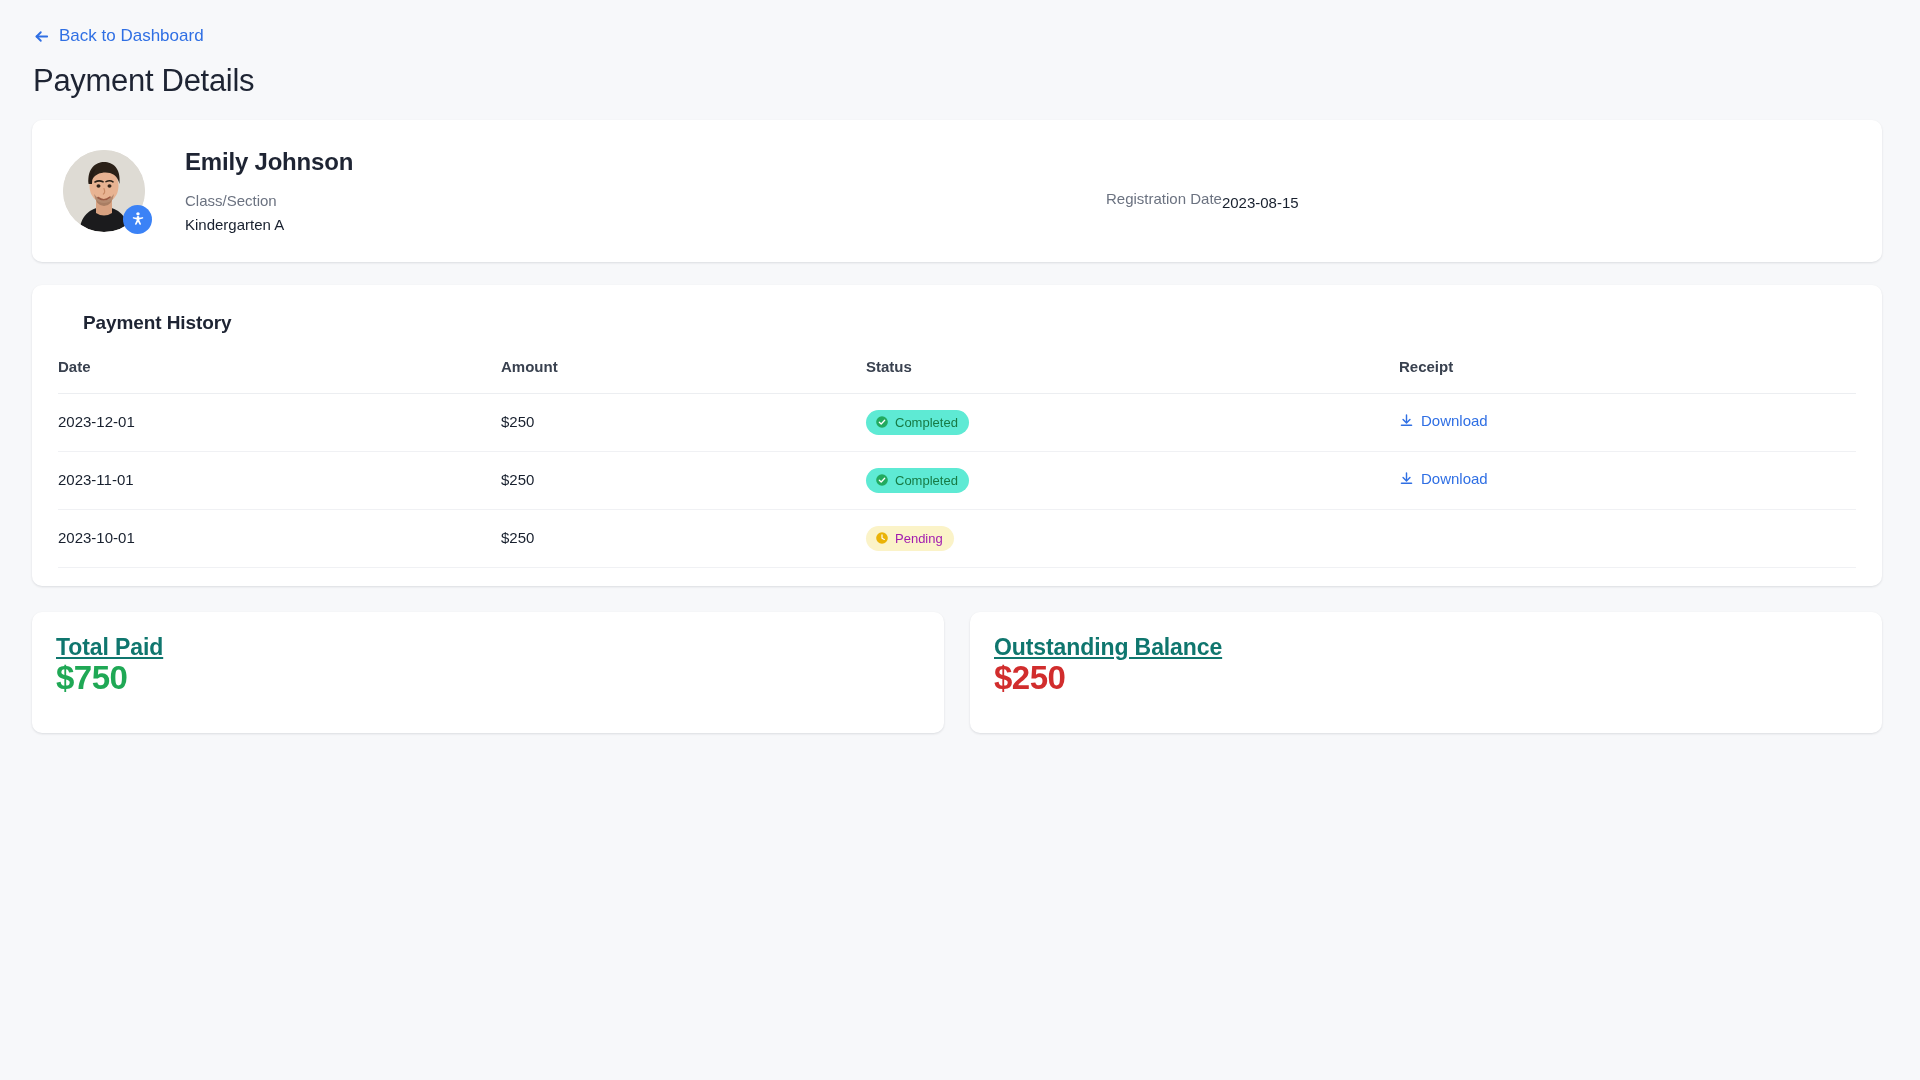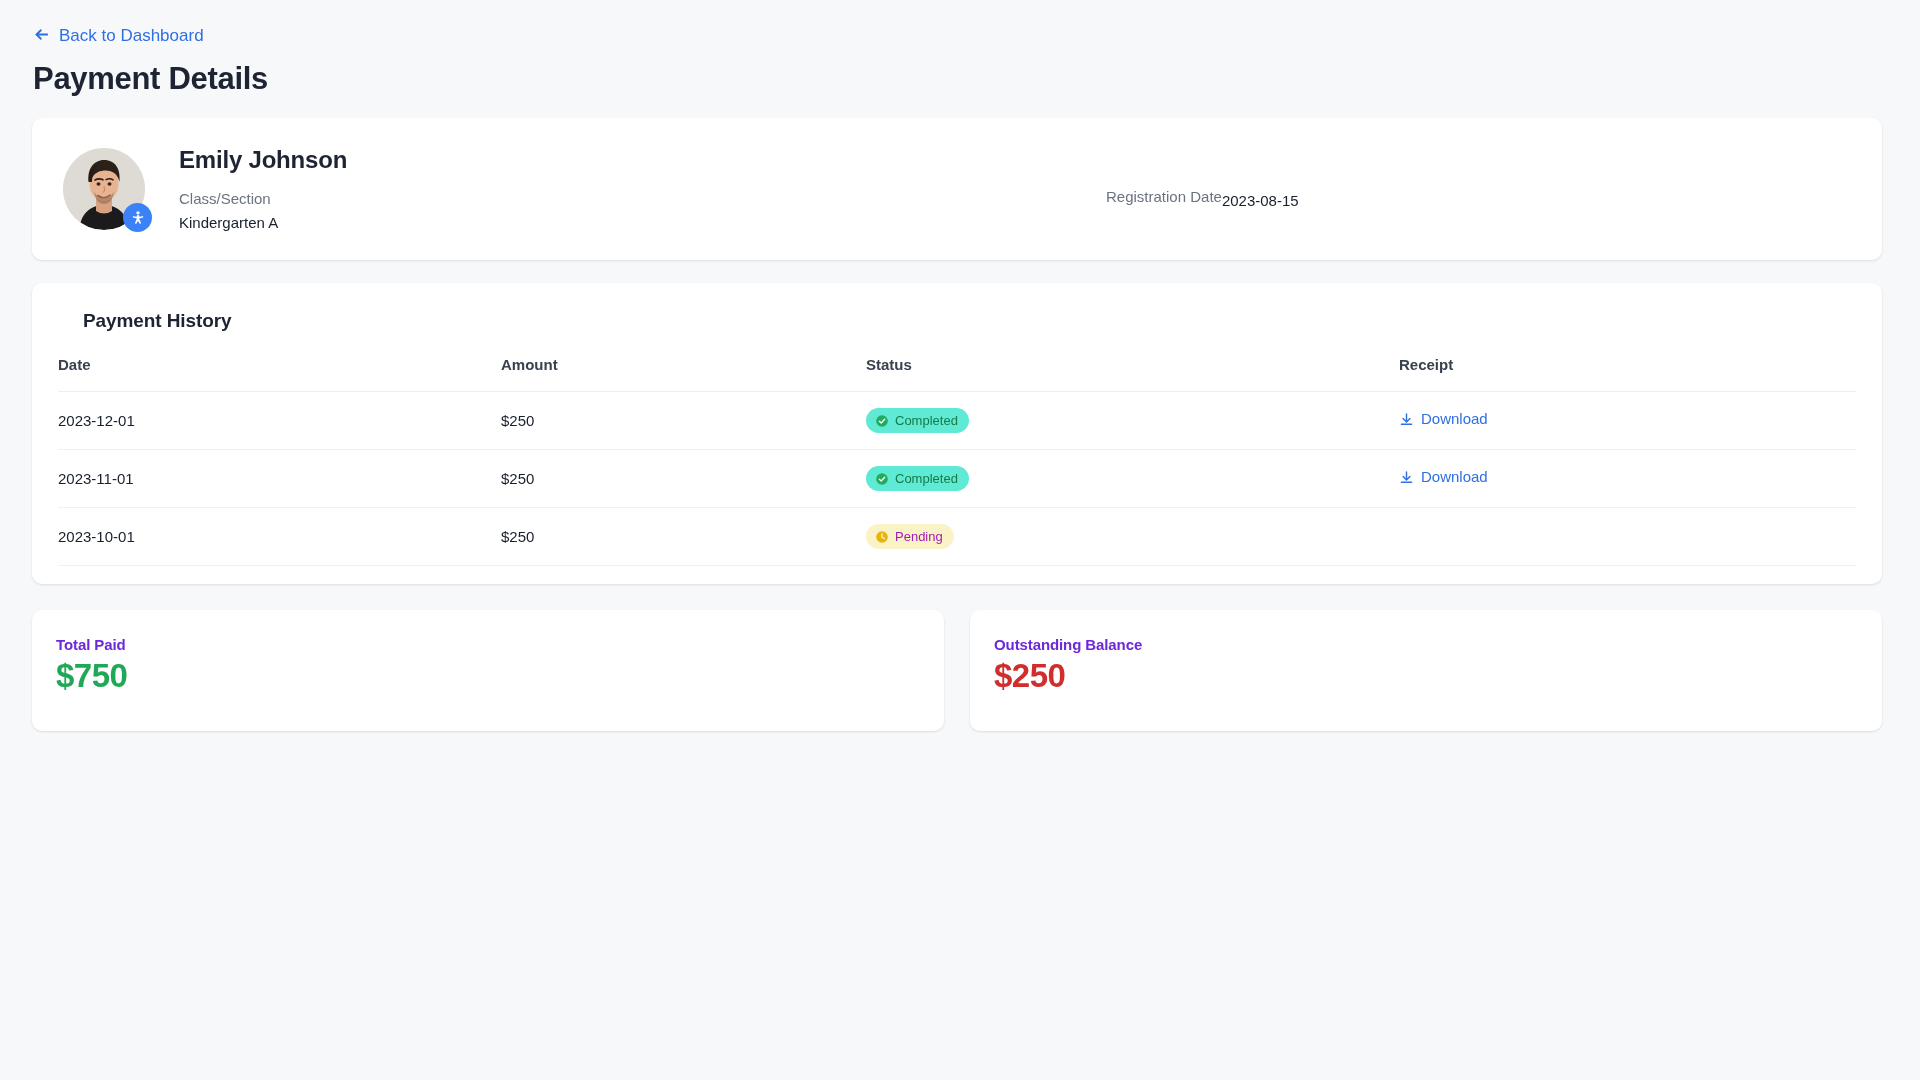--- a/index.html
+++ b/index.html
@@ -15,46 +15,48 @@
   .page {
     width: 1920px;
     height: 1080px;
     position: relative;
     padding: 26px 38px 0 32px;
   }
 
   
   .back-link {
     display: inline-flex;
+    align-items: center;
     gap: 9px;
     color: #2f6fe4;
     font-size: 17px;
     line-height: 20px;
     text-decoration: none;
     cursor: pointer;
     padding-left: 1px;
   }
   .back-arrow { display: block; width: 17px; height: 17px; }
 
   
   .page-title {
     margin-top: 13px;
     margin-left: 1px;
     font-size: 31px;
     line-height: 38px;
-    font-weight: bold;
+    font-weight: normal;
     color: #1e2433;
     letter-spacing: -0.3px;
   }
 
   
   .card {
     background: #ffffff;
     border-radius: 10px;
     box-shadow: 0 1px 3px rgba(17, 24, 39, 0.07), 0 1px 2px rgba(17, 24, 39, 0.05);
+    gap: 6px;
   }
 
   
   .profile-card {
     margin-top: 20px;
     height: 142px;
     display: flex;
     align-items: center;
     padding: 0 28px;
     position: relative;
@@ -206,25 +208,26 @@
     margin-top: 26px;
     display: flex;
     gap: 26px;
   }
   .summary-card {
     flex: 1 1 0;
     height: 121px;
     padding: 24px 0 0 24px;
   }
   .summary-label {
-    font-size: 15px;
+    font-size: 23px;
     line-height: 22px;
     font-weight: bold;
-    color: #6d28d9;
+    color: #0f766e;
     letter-spacing: -0.1px;
+    text-decoration: underline;
   }
   .summary-value {
     margin-top: 0;
     font-size: 33px;
     line-height: 40px;
     font-weight: bold;
     letter-spacing: -0.5px;
   }
   .value-green { color: #1fa855; }
   .value-red   { color: #d12d2d; }

